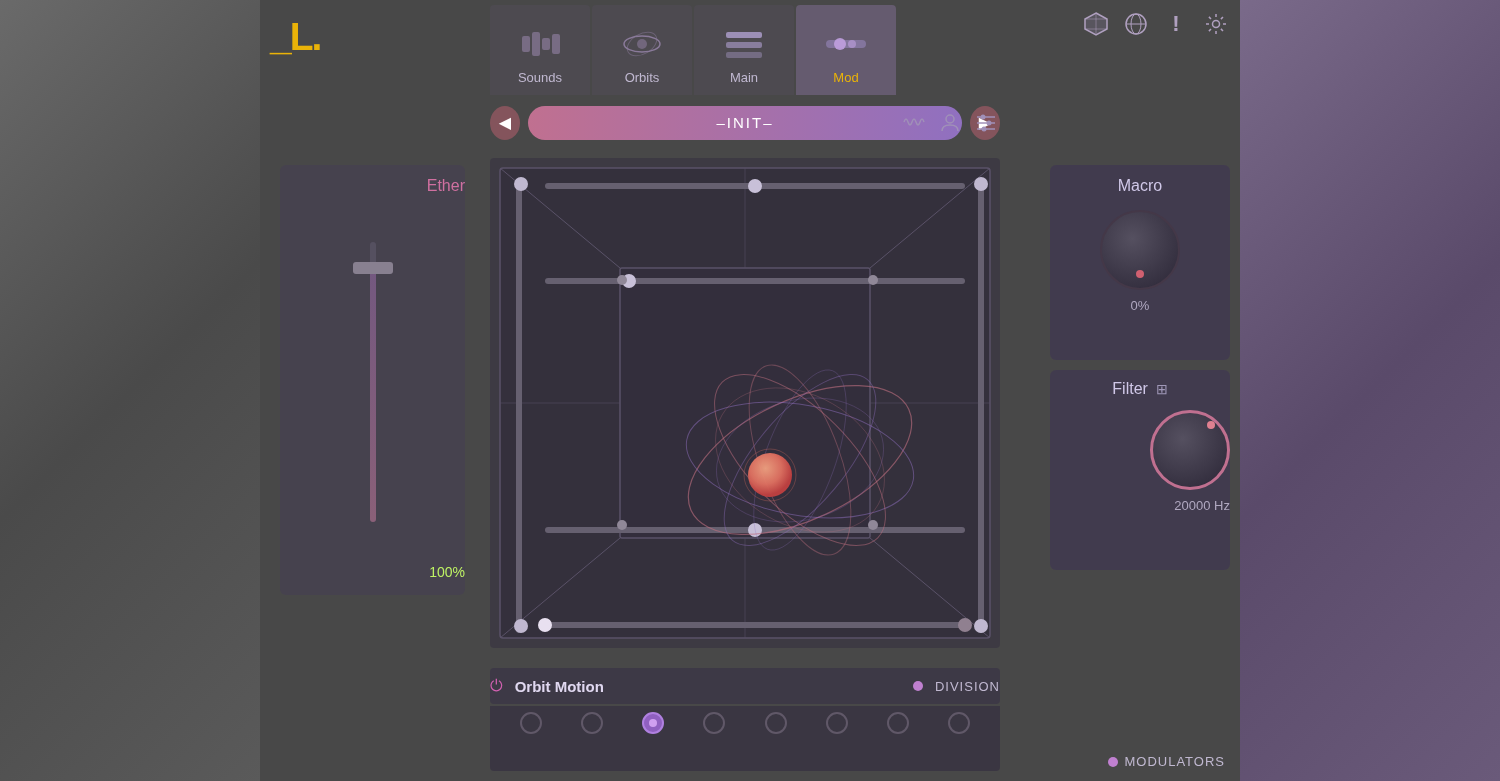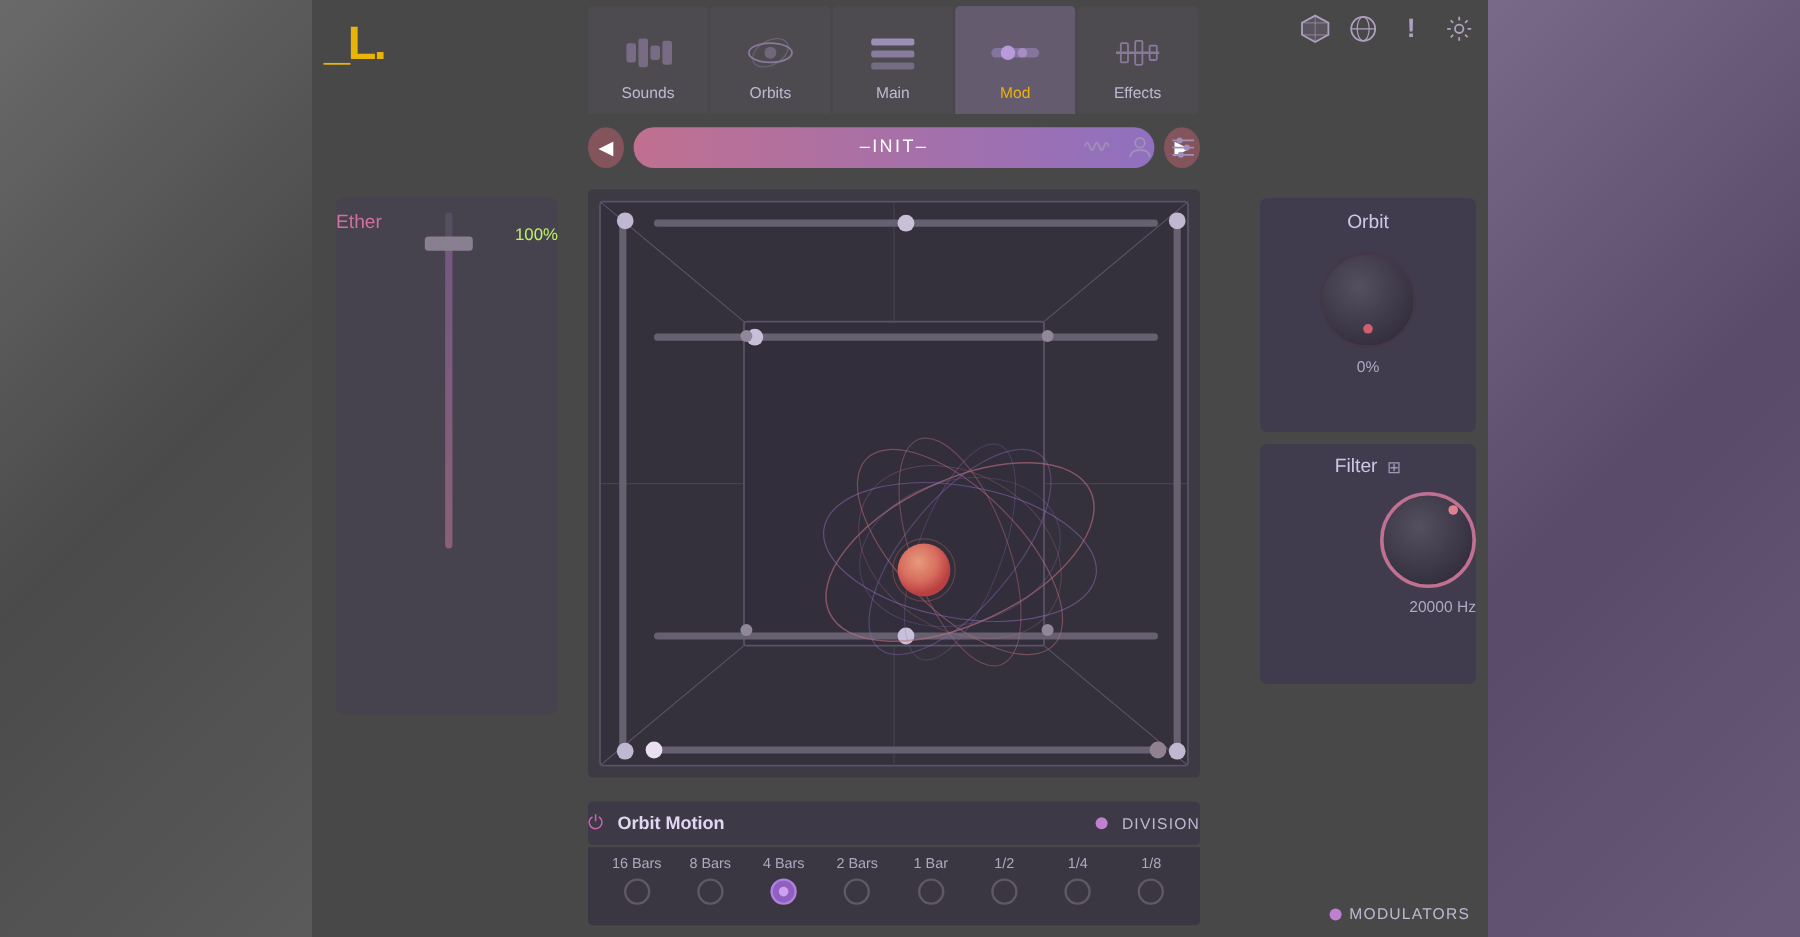--- a/index.html
+++ b/index.html
@@ -150,22 +150,22 @@
     }
 
     
     .ether-panel {
       position: absolute;
       left: 280px; top: 165px;
       width: 185px; height: 430px;
       background: rgba(70,65,80,0.8);
       border-radius: 6px;
       display: flex;
-      flex-direction: row;
-      align-items: flex-start;
+      flex-direction: column;
+      align-items: flex-end;
       padding-top: 12px;
     }
     .ether-label {
       color: #d070a0;
       font-size: 16px;
       margin-bottom: 15px;
     }
     .ether-slider-container {
       flex: 1;
       display: flex;
@@ -593,31 +593,20 @@
     <div class="nav-tab-icon">
       <svg width="48" height="40" viewBox="0 0 48 40" fill="none">
         <rect x="4" y="16" width="40" height="8" rx="4" fill="#9080b0" opacity="0.7"></rect>
         <circle cx="18" cy="20" r="6" fill="#c0a0e0" opacity="0.9"></circle>
         <circle cx="30" cy="20" r="4" fill="#c0a0e0" opacity="0.6"></circle>
       </svg>
     </div>
     <div class="nav-tab-label">Mod</div>
   </div>
 
-  <div class="nav-tab">
-    <div class="nav-tab-icon">
-      <svg width="48" height="40" viewBox="0 0 48 40" fill="none">
-        <line x1="6" y1="20" x2="42" y2="20" stroke="#8a7a9a" stroke-width="2"></line>
-        <rect x="10" y="12" width="6" height="16" rx="1" fill="none" stroke="#8a7a9a" stroke-width="1.5"></rect>
-        <rect x="22" y="10" width="6" height="20" rx="1" fill="none" stroke="#8a7a9a" stroke-width="1.5"></rect>
-        <rect x="34" y="14" width="6" height="12" rx="1" fill="none" stroke="#8a7a9a" stroke-width="1.5"></rect>
-      </svg>
-    </div>
-    <div class="nav-tab-label">Effects</div>
-  </div>
 </div>
 
 <div class="preset-bar">
   <div class="preset-arrow">◀</div>
   <div class="preset-name">–INIT–</div>
   <div class="preset-arrow">▶</div>
 </div>
 
 <div class="preset-right-icons">
   <div class="preset-right-icon">
@@ -723,30 +712,20 @@
 
 <div class="orbit-motion-bar">
   <span class="orbit-power-icon">⏻</span>
   <span class="orbit-motion-label">Orbit Motion</span>
   <div style="flex:1"></div>
   <div class="orbit-division-dot"></div>
   <span class="orbit-division-label">DIVISION</span>
 </div>
 
 <div class="division-bar">
-  <div class="division-labels">
-    <div class="division-label">16 Bars</div>
-    <div class="division-label">8 Bars</div>
-    <div class="division-label">4 Bars</div>
-    <div class="division-label">2 Bars</div>
-    <div class="division-label">1 Bar</div>
-    <div class="division-label">1/2</div>
-    <div class="division-label">1/4</div>
-    <div class="division-label">1/8</div>
-  </div>
   <div class="division-dots">
     <div class="div-dot">
         <div class="div-dot-inner"></div>
       </div>
     <div class="div-dot">
         <div class="div-dot-inner"></div>
       </div>
     <div class="div-dot active">
         <div class="div-dot-inner"></div>
       </div>
@@ -762,21 +741,21 @@
     <div class="div-dot">
         <div class="div-dot-inner"></div>
       </div>
     <div class="div-dot">
         <div class="div-dot-inner"></div>
       </div>
   </div>
 </div>
 
 <div class="macro-panel">
-  <div class="macro-label">Orbit</div>
+  <div class="macro-label">Macro</div>
   <div class="knob-container">
     <div class="knob">
       <div class="knob-dot"></div>
     </div>
   </div>
   <div class="knob-value">0%</div>
 </div>
 
 <div class="filter-panel">
   <div class="filter-header">

